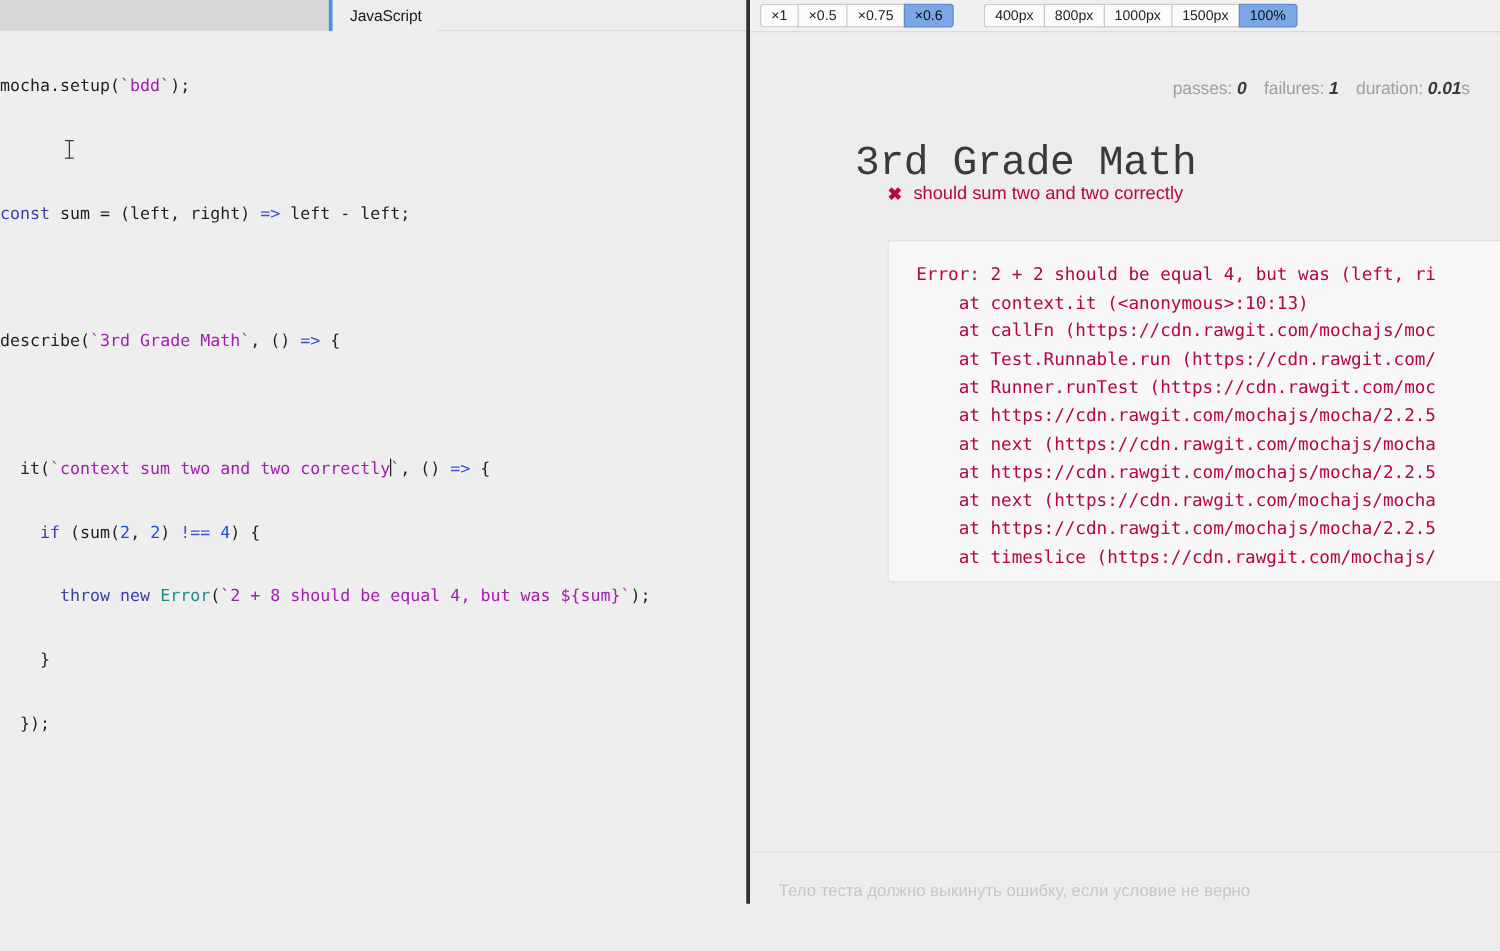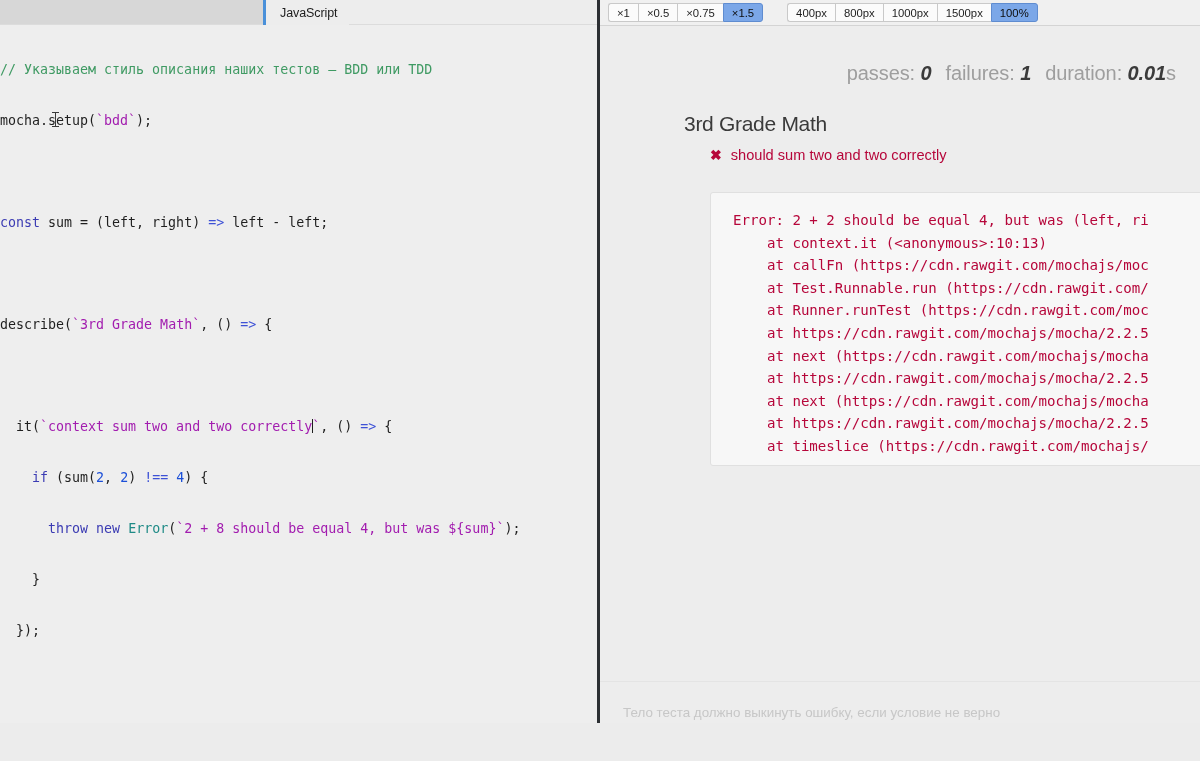--- a/index.html
+++ b/index.html
@@ -138,37 +138,38 @@
 
   #preview-body {
     position: absolute; left: 0; top: 26px;
     width: 600px; height: 735px;
     background: #ededed;
     overflow: hidden;
   }
 
   #mocha-stats {
     position: absolute; right: 24px; top: 36px;
-    font-size: 20px;
+    font-size: 14px;
     color: #9a9a9a;
     letter-spacing: -0.1px;
     white-space: nowrap;
   }
   #mocha-stats b { font-style: italic; font-weight: bold; color: #3b3b3b; }
   #mocha-stats span.lbl { color: #9e9e9e; }
   #mocha-stats .grp { margin-left: 14px; }
   #mocha-stats .grp:first-child { margin-left: 0; }
 
   #suite-title {
     position: absolute; left: 84px; top: 86px;
-    font-size: 21px;
+    font-size: 33px;
     color: #3a3a3a;
     font-weight: normal;
     letter-spacing: -0.3px;
     white-space: nowrap;
+    font-family: Liberation Mono, monospace;
   }
   #test-fail-row {
     position: absolute; left: 110px; top: 121px;
     font-size: 14.6px;
     color: #b6063a;
     white-space: nowrap;
     display: flex; align-items: center; gap: 9px;
   }
   #fail-mark {
     font-size: 14px; font-weight: bold; line-height: 1; color: #b6063a;
@@ -234,21 +235,20 @@
   <div id="left-panel">
 
     <div id="editor-tabbar">
       <div id="tab-inactive-strip"></div>
       <div id="tab-javascript">
         <span>JavaScript</span>
       </div>
     </div>
 
     <div id="code-area">
-      <div class="cl"><span class="cmt">// Указываем стиль описания наших тестов — BDD или TDD</span></div>
       <div class="cl"><span class="pl">mocha.setup(</span><span class="str">`bdd`</span><span class="pl">);</span></div>
       <div class="cl">&nbsp;</div>
       <div class="cl"><span class="kw">const</span><span class="pl"> sum = (left, right) </span><span class="op">=&gt;</span><span class="pl"> left - left;</span></div>
       <div class="cl">&nbsp;</div>
       <div class="cl"><span class="pl">describe(</span><span class="str">`3rd Grade Math`</span><span class="pl">, () </span><span class="op">=&gt;</span><span class="pl"> {</span></div>
       <div class="cl">&nbsp;</div>
       <div class="cl"><span class="pl">  it(</span><span class="str">`context sum two and two correctly</span><span id="caret"></span><span class="str">`</span><span class="pl">, () </span><span class="op">=&gt;</span><span class="pl"> {</span></div>
       <div class="cl"><span class="pl">    </span><span class="kw">if</span><span class="pl"> (sum(</span><span class="num">2</span><span class="pl">, </span><span class="num">2</span><span class="pl">) </span><span class="op">!==</span><span class="pl"> </span><span class="num">4</span><span class="pl">) {</span></div>
       <div class="cl"><span class="pl">      </span><span class="kw">throw new</span><span class="pl"> </span><span class="cls">Error</span><span class="pl">(</span><span class="str">`2 + 8 should be equal 4, but was ${sum}`</span><span class="pl">);</span></div>
       <div class="cl"><span class="pl">    }</span></div>
@@ -266,21 +266,21 @@
 
   <div id="panel-divider"></div>
 
   <div id="right-panel">
 
     <div id="preview-toolbar">
       <div class="btn-group">
         <div class="tbtn">×1</div>
         <div class="tbtn">×0.5</div>
         <div class="tbtn">×0.75</div>
-        <div class="tbtn active">×1.5</div>
+        <div class="tbtn active">×0.6</div>
       </div>
       <div class="btn-group">
         <div class="tbtn">400px</div>
         <div class="tbtn">800px</div>
         <div class="tbtn">1000px</div>
         <div class="tbtn">1500px</div>
         <div class="tbtn active">100%</div>
       </div>
     </div>
 

